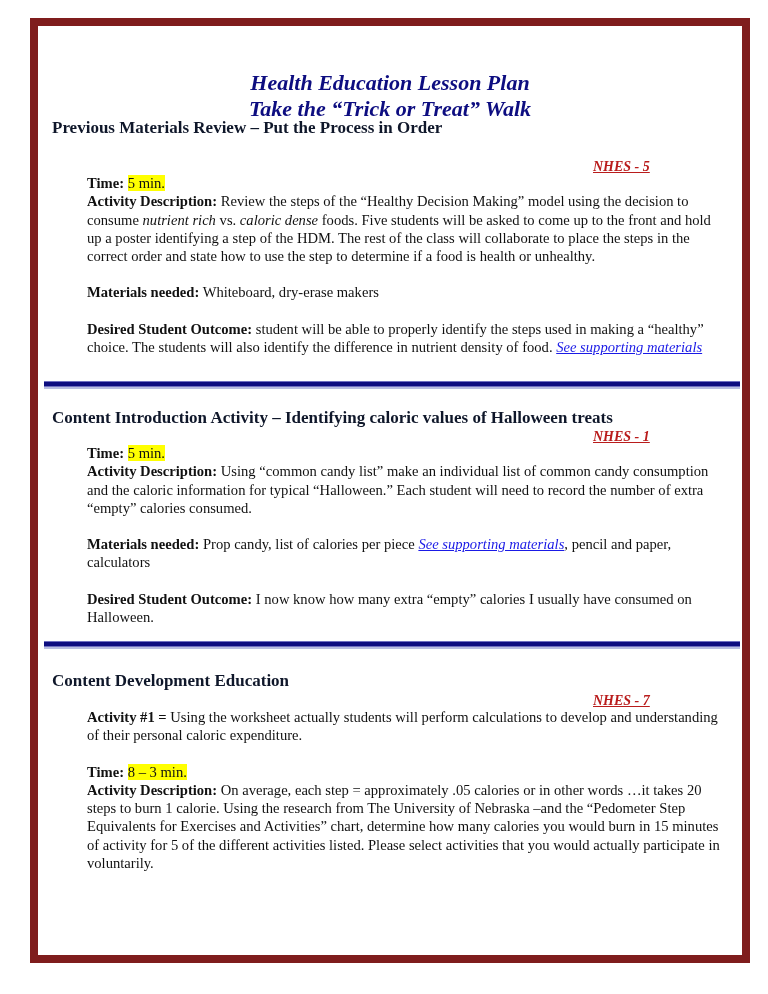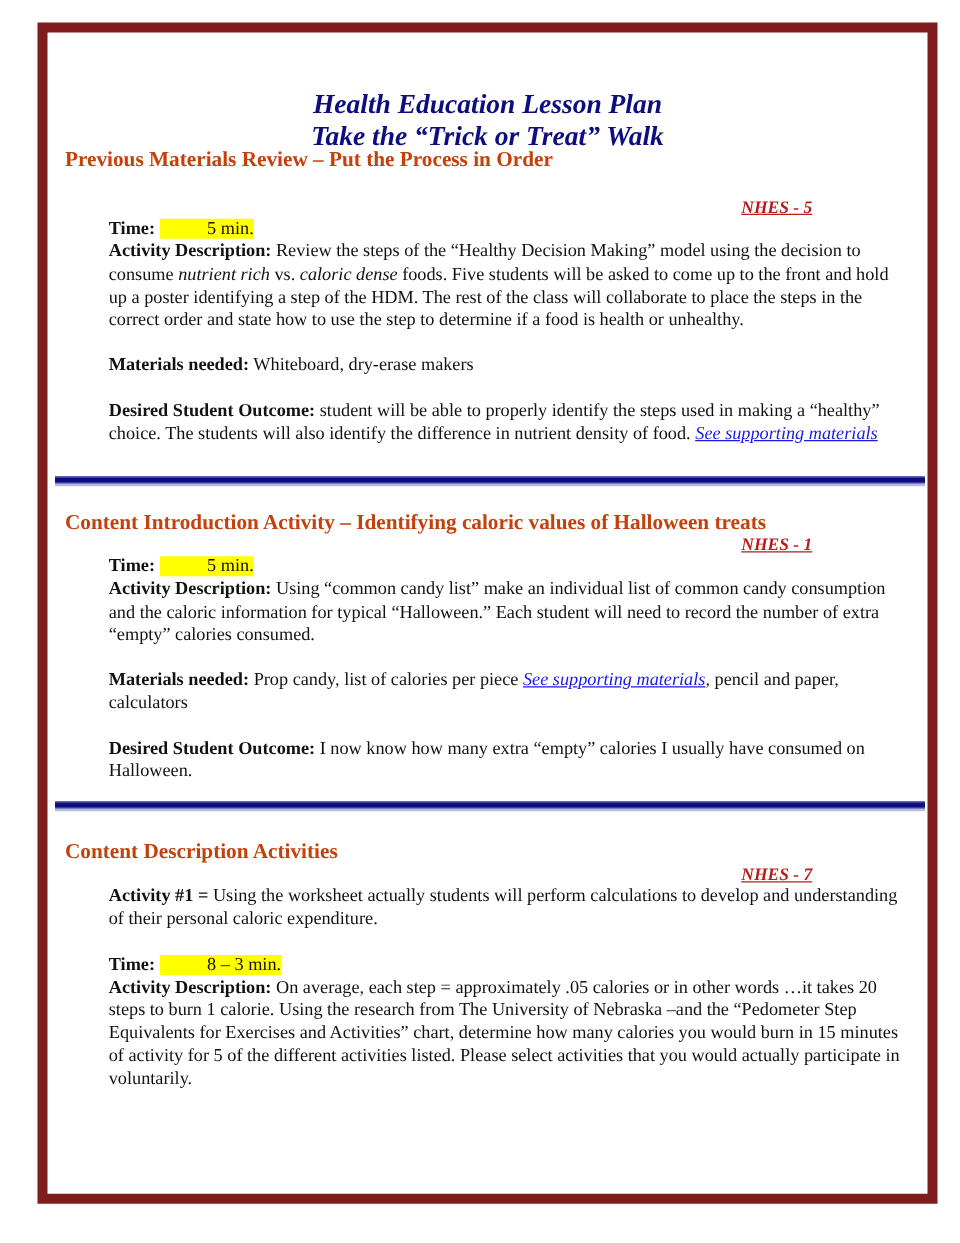--- a/index.html
+++ b/index.html
@@ -32,21 +32,21 @@
       font-weight: bold;
       font-style: italic;
       color: #0d0d80;
       font-size: 22px;
       line-height: 26px;
     }
     .section-heading {
       position: absolute;
       left: 14px;
       font-weight: bold;
-      color: #c2410c;
+      color: #0f172a;
       font-size: 17px;
       line-height: 20px;
       white-space: nowrap;
     }
     .nhes {
       position: absolute;
       font-weight: bold;
       font-style: italic;
       color: #b91c1c;
       text-decoration: underline;
@@ -59,21 +59,20 @@
       left: 49px;
       width: 640px;
       font-size: 14.6px;
       line-height: 18.3px;
     }
     .label {
       font-weight: bold;
     }
     .hl {
       background: #ffff00;
-      padding-left: 38px;
     }
     .link {
       color: #1a1ae6;
       font-style: italic;
       text-decoration: underline;
       cursor: pointer;
     }
     .separator {
       position: absolute;
       left: 6px;
@@ -155,21 +154,21 @@
     </p>
     <div class="gap"></div>
     <p>
       <span class="label">Desired Student Outcome:</span>
       <span>I now know how many extra “empty” calories I usually have consumed on Halloween.</span>
     </p>
   </div>
 
   <div class="separator" style="top:615px;"></div>
 
-  <div class="section-heading" style="top:645px;">Content Description Activities</div>
+  <div class="section-heading" style="top:645px;">Content Development Education</div>
   <div class="nhes" style="left:555px; top:667px;">NHES - 7</div>
 
   <div class="body-text" style="top:682px;">
     <p>
       <span class="label">Activity #1 =</span>
       <span>Using the worksheet actually students will perform calculations to develop and understanding of their personal caloric expenditure.</span>
     </p>
     <div class="gap"></div>
     <p>
       <span class="label">Time:</span>

